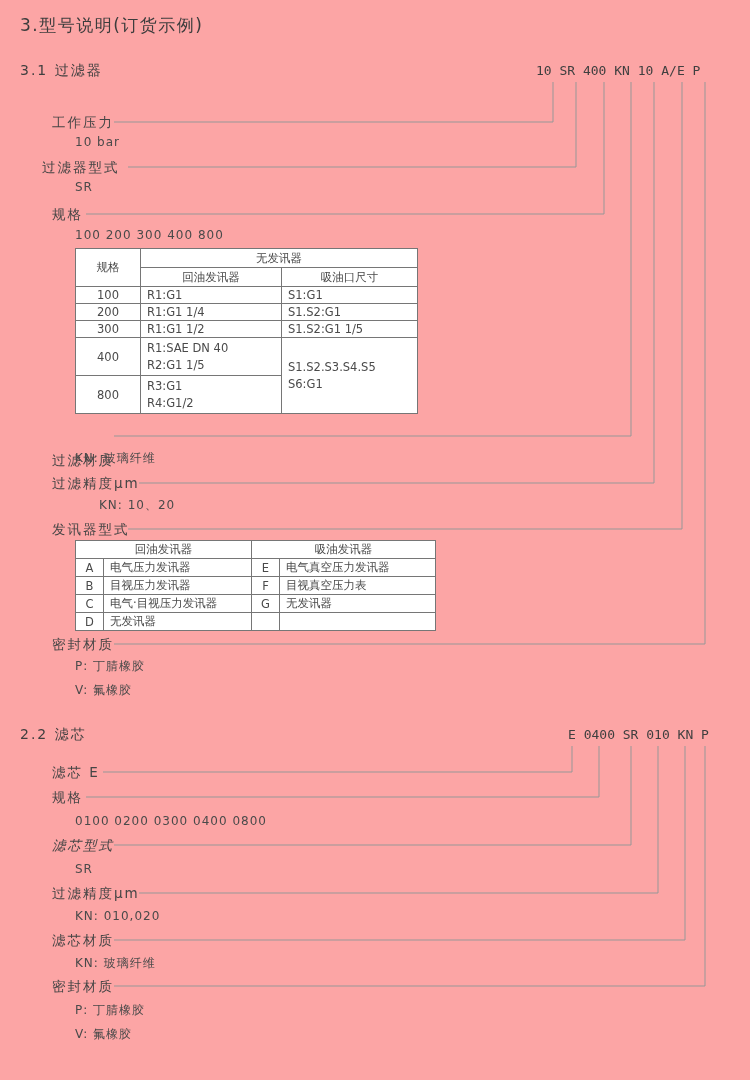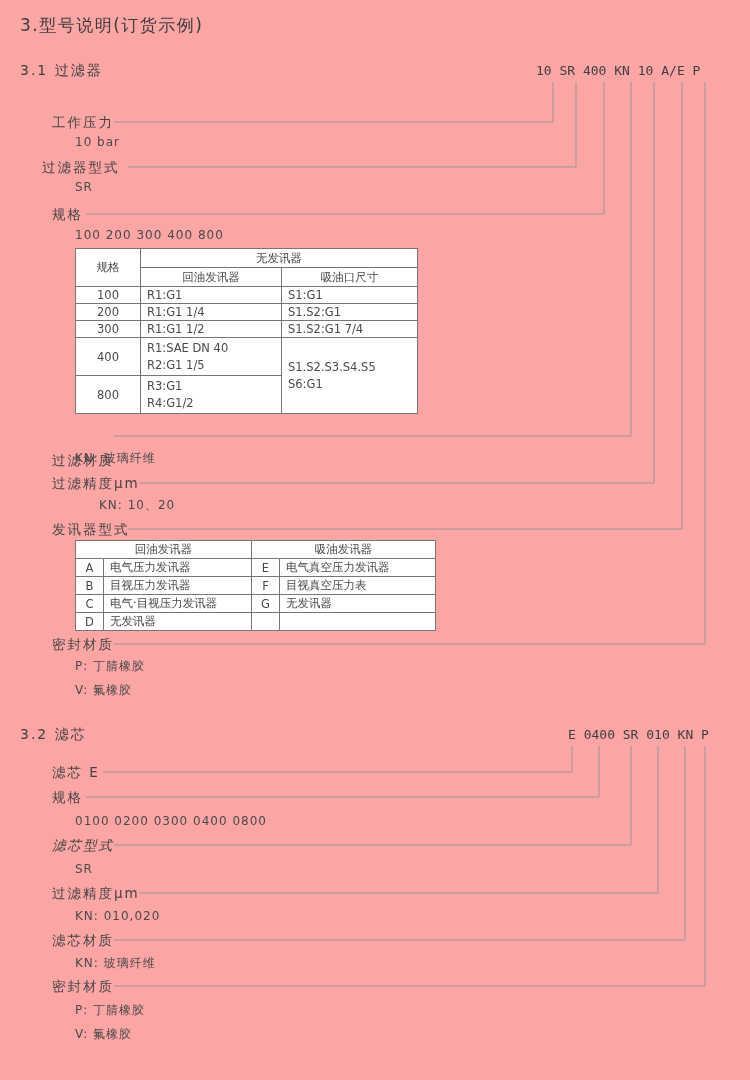--- a/index.html
+++ b/index.html
@@ -79,21 +79,21 @@
       <td class="lft">S1:G1</td>
     </tr>
     <tr>
       <td class="ctr">200</td>
       <td class="lft">R1:G1 1/4</td>
       <td class="lft">S1.S2:G1</td>
     </tr>
     <tr>
       <td class="ctr">300</td>
       <td class="lft">R1:G1 1/2</td>
-      <td class="lft">S1.S2:G1 7/4</td>
+      <td class="lft">S1.S2:G1 1/5</td>
     </tr>
     <tr>
       <td class="ctr dbl">400</td>
       <td class="lft dbl">
         <div class="cellline">R1:SAE DN 40</div>
         <div class="cellline">R2:G1 1/5</div>
       </td>
       <td class="lft" rowspan="2">
         <div class="cellline">S1.S2.S3.S4.S5</div>
         <div class="cellline">S6:G1</div>
@@ -147,21 +147,21 @@
       <td class="ctr"></td>
       <td class="lft"></td>
     </tr>
   </tbody>
     </table>
 
   <div class="abs label" style="left:52px; top:636px;">密封材质</div>
   <div class="abs value" style="left:75px; top:658px;">P: 丁腈橡胶</div>
   <div class="abs value" style="left:75px; top:682px;">V: 氟橡胶</div>
 
-  <div class="abs heading" style="left:20px; top:726px;">3.2 滤芯</div>
+  <div class="abs heading" style="left:20px; top:726px;">2.2 滤芯</div>
   <div class="abs code" style="left:568px; top:727px;">E 0400 SR 010 KN P</div>
 
   <div class="abs label" style="left:52px; top:764px;">滤芯 E</div>
 
   <div class="abs label" style="left:52px; top:789px;">规格</div>
   <div class="abs value" style="left:75px; top:814px;">0100 0200 0300 0400 0800</div>
 
   <div class="abs label" style="left:52px; top:837px;font-style:italic;">滤芯型式</div>
   <div class="abs value" style="left:75px; top:862px;">SR</div>
 

